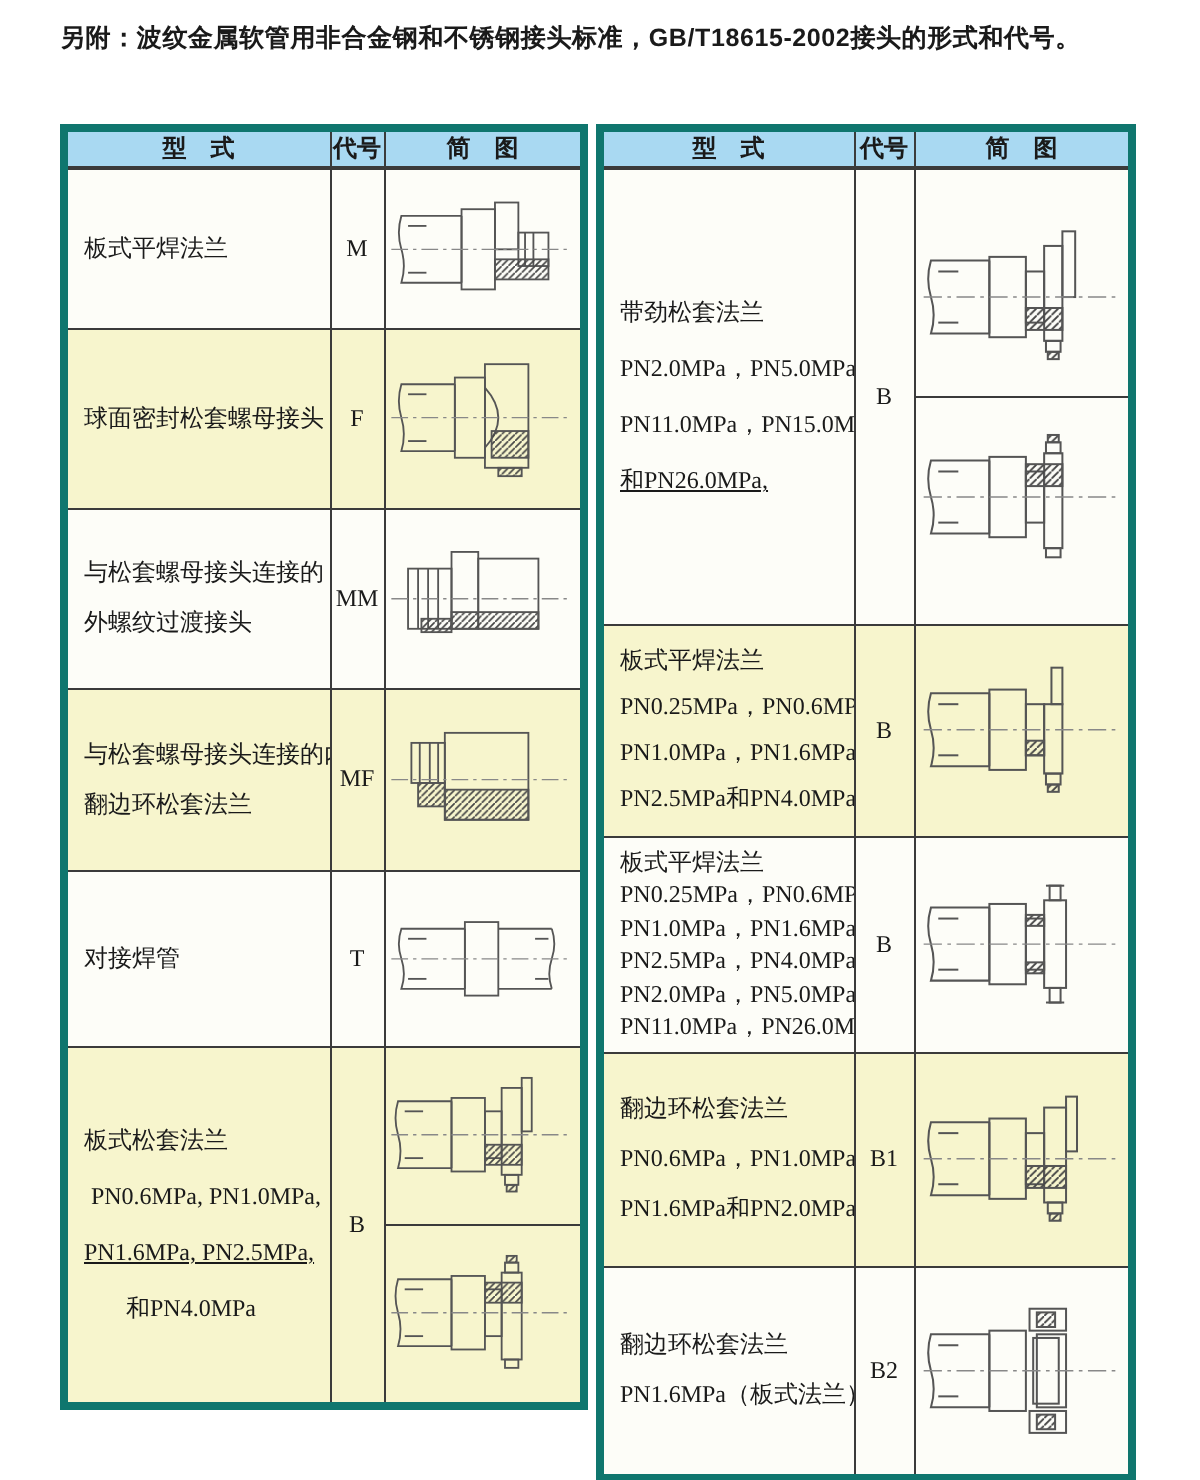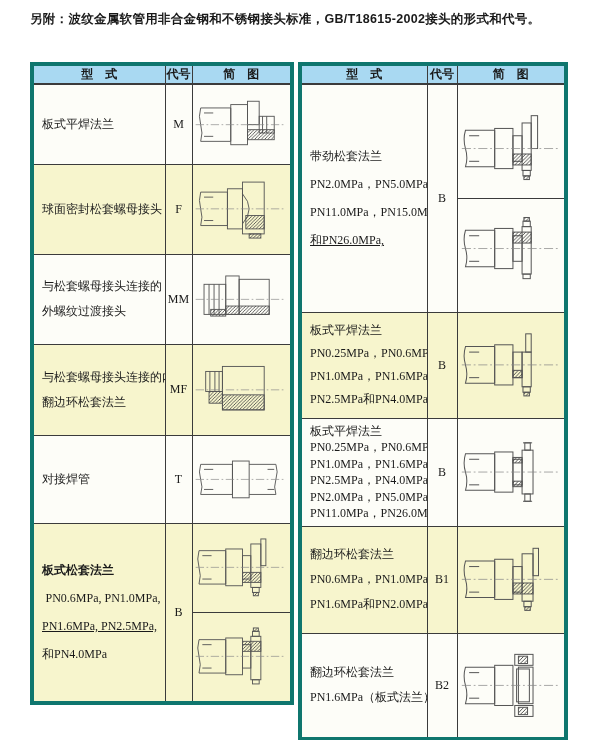--- a/index.html
+++ b/index.html
@@ -236,24 +236,24 @@
                     <line x1="88" y1="50" x2="96" y2="50"></line>
                   </g>
                   <line x1="2" y1="38" x2="110" y2="38" stroke="#888" stroke-width="0.8" stroke-dasharray="10 3 2 3"></line>
                 </svg>
               </div>
             </div>
           </td>
         </tr>
         <tr class="row-yellow" style="height: 179px;">
           <td class="type-cell">
-            <div class="tline" style="line-height: 28px; font-weight: bold;">板式松套法兰</div>
+            <div class="tline" style="line-height: 28px;">板式松套法兰</div>
             <div class="tline" style="line-height: 28px; text-align: right;">PN0.6MPa, PN1.0MPa,</div>
             <div class="tline" style="line-height: 28px; text-decoration: underline;">PN1.6MPa, PN2.5MPa,</div>
-            <div class="tline" style="line-height: 28px;">和PN4.0MPa</div>
+            <div class="tline" style="line-height: 28px; margin-left: 21px;">和PN4.0MPa</div>
           </td>
           <td class="code-cell">B</td>
           <td class="diag-cell">
             <div class="diag-stack" style="height: 177px;">
               <div class="diag-half">
                 <svg viewBox="0 0 112 76" class="diag" preserveAspectRatio="xMidYMid meet">
                   <defs>
                     <pattern id="h6" width="4" height="4" patternUnits="userSpaceOnUse">
                       <path d="M0,4 L4,0" stroke="#444" stroke-width="1"></path>
                     </pattern>

